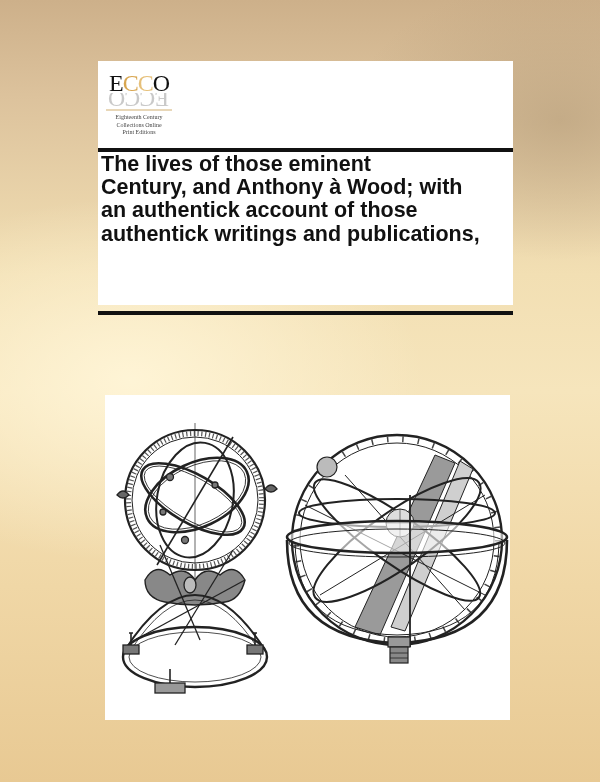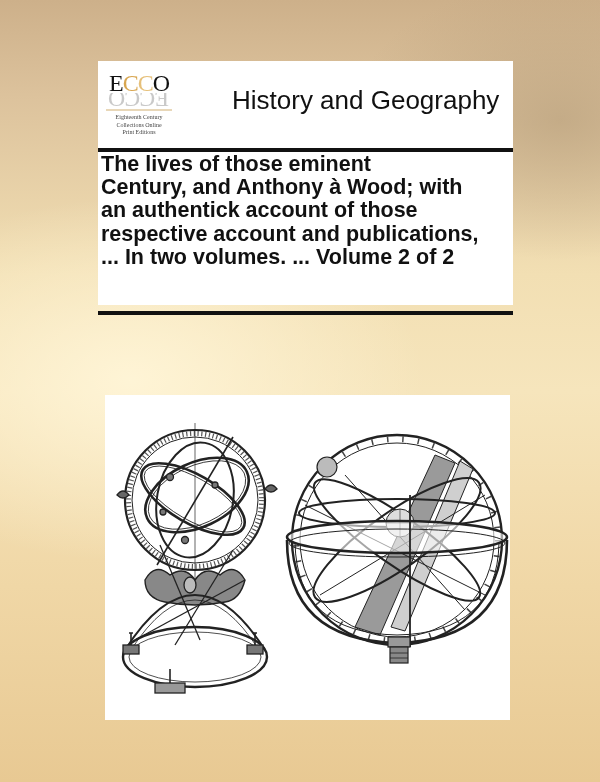--- a/index.html
+++ b/index.html
@@ -116,30 +116,28 @@
 <div class="panel-top">
   <div class="logo">
     <div class="logo-word"><span>E</span><span class="gold">C</span><span class="gold2">C</span><span>O</span></div>
     <div class="logo-reflect"><span>E</span><span>C</span><span>C</span><span>O</span></div>
     <div class="logo-rule"></div>
     <div class="logo-caption">Eighteenth Century</div>
     <div class="logo-caption">Collections Online</div>
     <div class="logo-caption">Print Editions</div>
   </div>
 
-  <div class="category">History and Geography</div>
 
   <div class="rule r1"></div>
 
   <h1 class="title">
     <div>The lives of those eminent</div>
     <div>Century, and Anthony à Wood; with</div>
     <div>an authentick account of those</div>
-    <div>respective account and publications,</div>
-    <div>... In two volumes. ... Volume 2 of 2</div>
+    <div>authentick writings and publications,</div>
   </h1>
 
   <div class="rule r2"></div>
 </div>
 
 <div class="panel-illustration">
   <svg width="405" height="325" viewBox="0 0 405 325">
 
     <g fill="none" stroke="#222" stroke-width="1.3">
 

